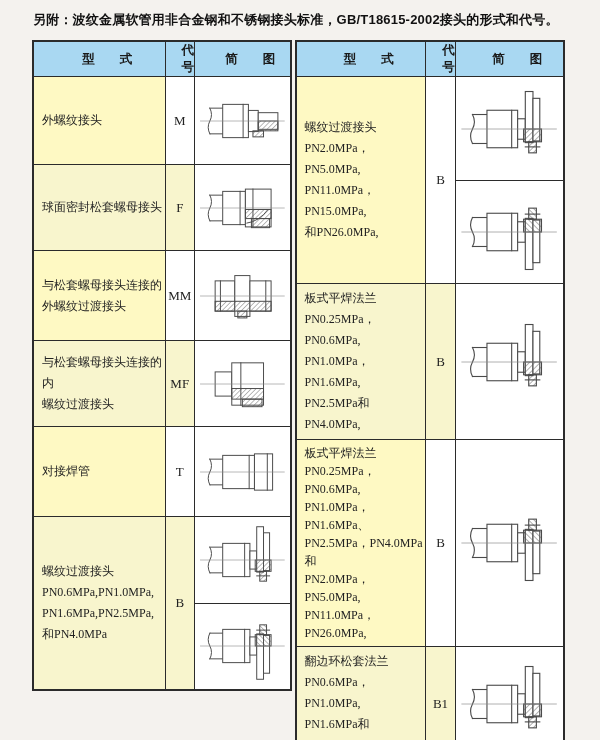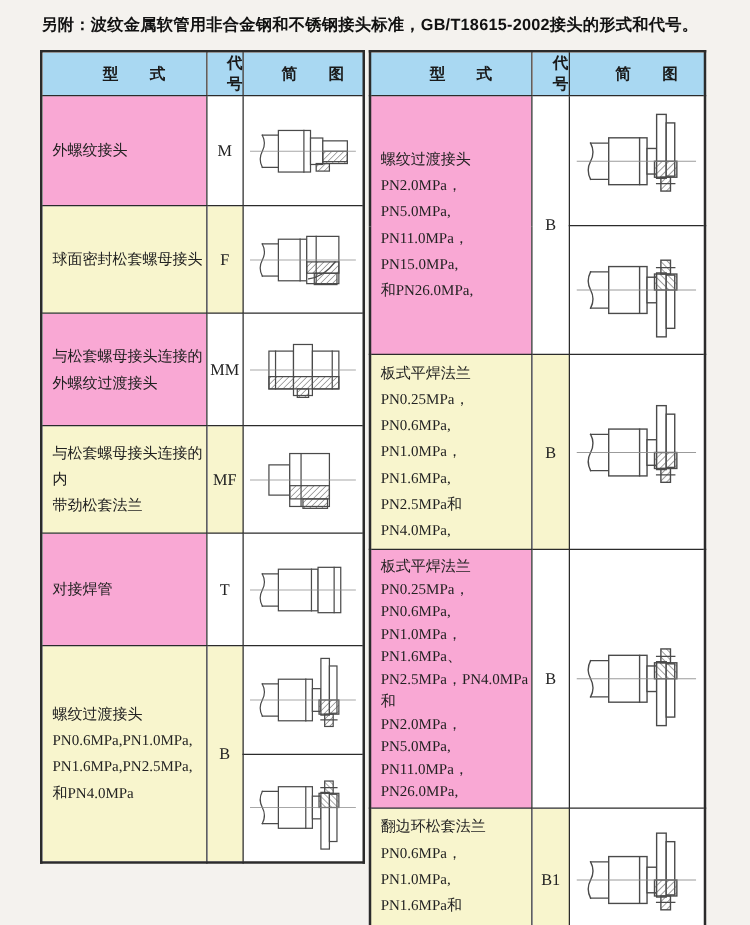--- a/index.html
+++ b/index.html
@@ -21,21 +21,21 @@
   table.ftable{
     border-collapse:collapse;background:#fff;
     border:2px solid #2b2b2b;table-layout:fixed;
   }
   .ftable th,.ftable td{border:1.5px solid #2b2b2b;padding:0;overflow:hidden;}
   .ftable th{
     height:25px;background:#a9d8f2;
     font-family:"Liberation Sans","DejaVu Sans",sans-serif;
     font-size:12.5px;font-weight:700;color:#1a1a1a;text-align:center;padding-left:16px;
   }
-  td.tcell{vertical-align:middle;background:#f9a8d4;}
+  td.tcell{vertical-align:middle;background:#fef9c3;}
   td.ccell{
     vertical-align:middle;text-align:center;background:#fff;
     font-size:13px;color:#222;
   }
   td.dcell{vertical-align:middle;text-align:center;background:#fff;}
   .ylw{background:#f8f5cd !important;}
   .ttext{
     font-size:12px;line-height:21px;white-space:pre-line;
     padding:4px 2px 4px 8px;color:#222;text-align:left;
   }
@@ -135,21 +135,21 @@
                   <line x1="91" y1="30" x2="91" y2="70"></line>
                   <rect x="24" y="57" width="74" height="13" fill="url(#h)"></rect>
                   <rect x="54" y="70" width="12" height="9" fill="url(#h)"></rect>
                 </g>
                 <line x1="4" y1="50" x2="116" y2="50" stroke="#8a8a8a" stroke-width="0.8"></line>
               </svg></span></td>
       </tr>
       <tr style="height:86px">
         <td class="tcell ylw">
             <div class="ttext">与松套螺母接头连接的内
-带劲松套法兰</div>
+螺纹过渡接头</div>
           </td>
         <td class="ccell ylw">MF</td>
         <td class="dcell"><span class="diag"><svg viewBox="0 0 120 100" preserveAspectRatio="xMidYMid meet" xmlns="http://www.w3.org/2000/svg">
                 <defs>
                   <pattern id="h" width="4.5" height="4.5" patternUnits="userSpaceOnUse" patternTransform="rotate(45)">
                     <line x1="0" y1="0" x2="0" y2="4.5" stroke="#5a5a5a" stroke-width="1.1"></line>
                   </pattern>
                 </defs>
                 <g fill="none" stroke="#4a4a4a" stroke-width="1.3" stroke-linecap="square">
                   <rect x="24" y="34" width="22" height="32" fill="#fff"></rect>

